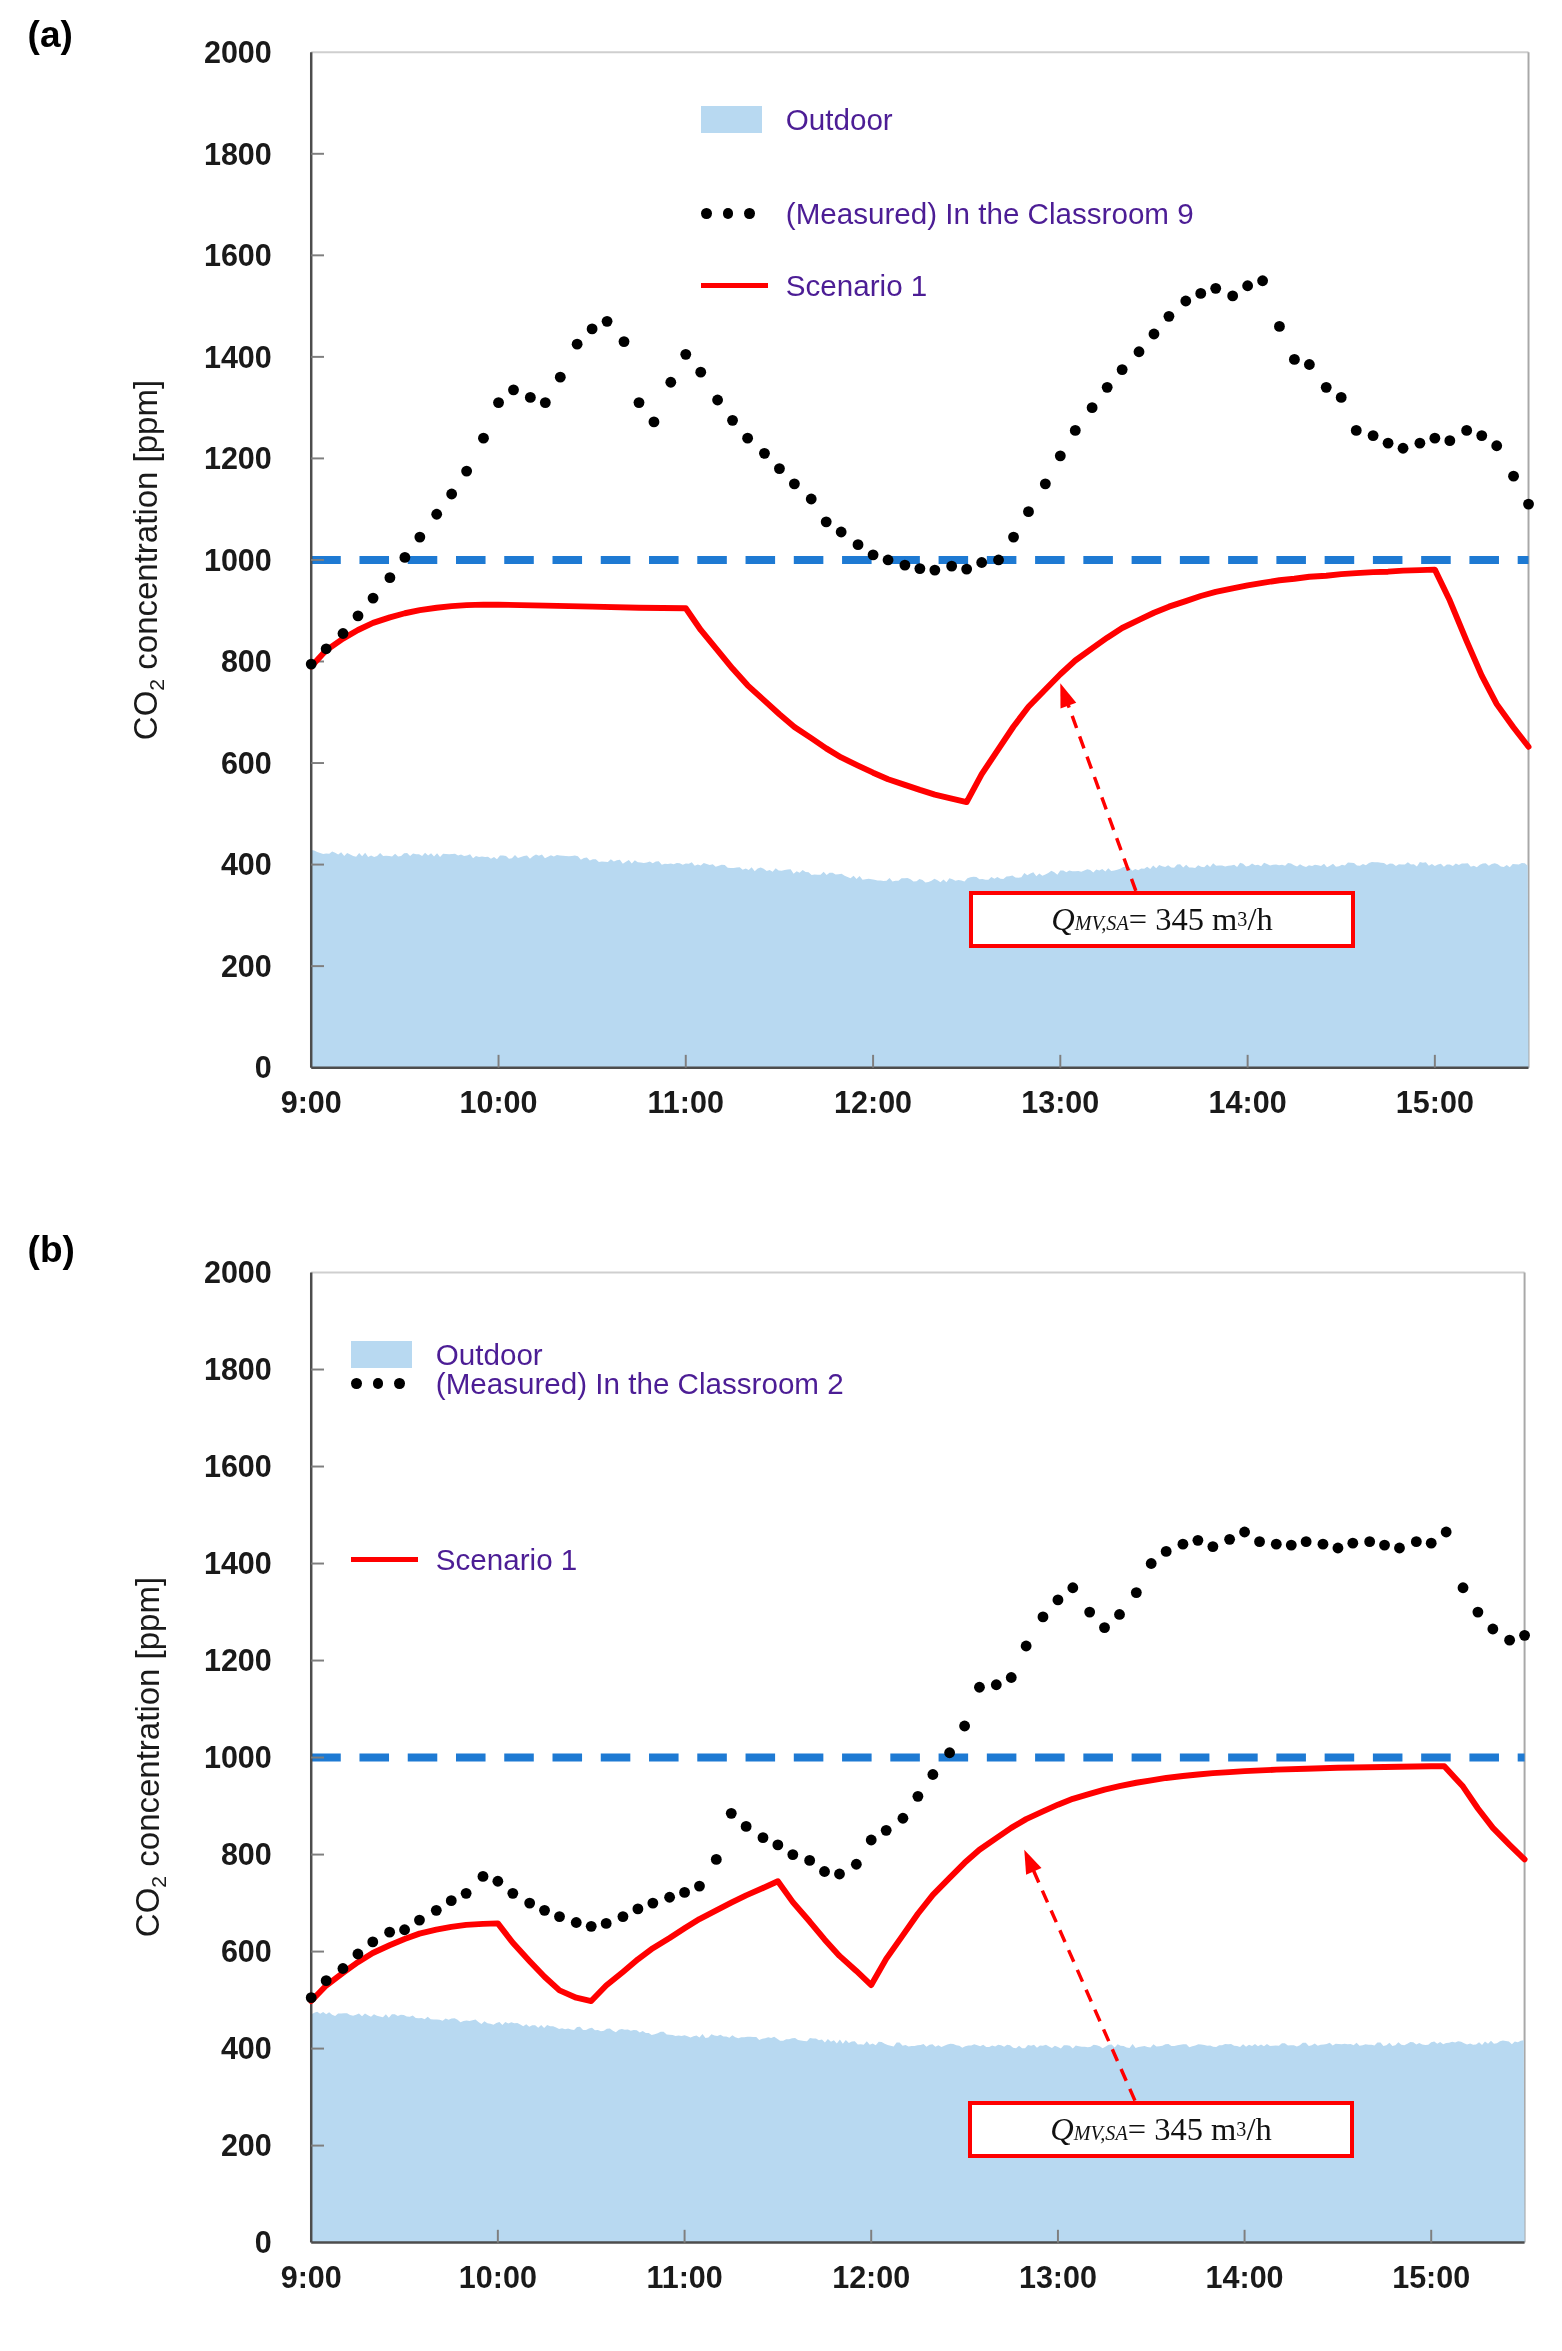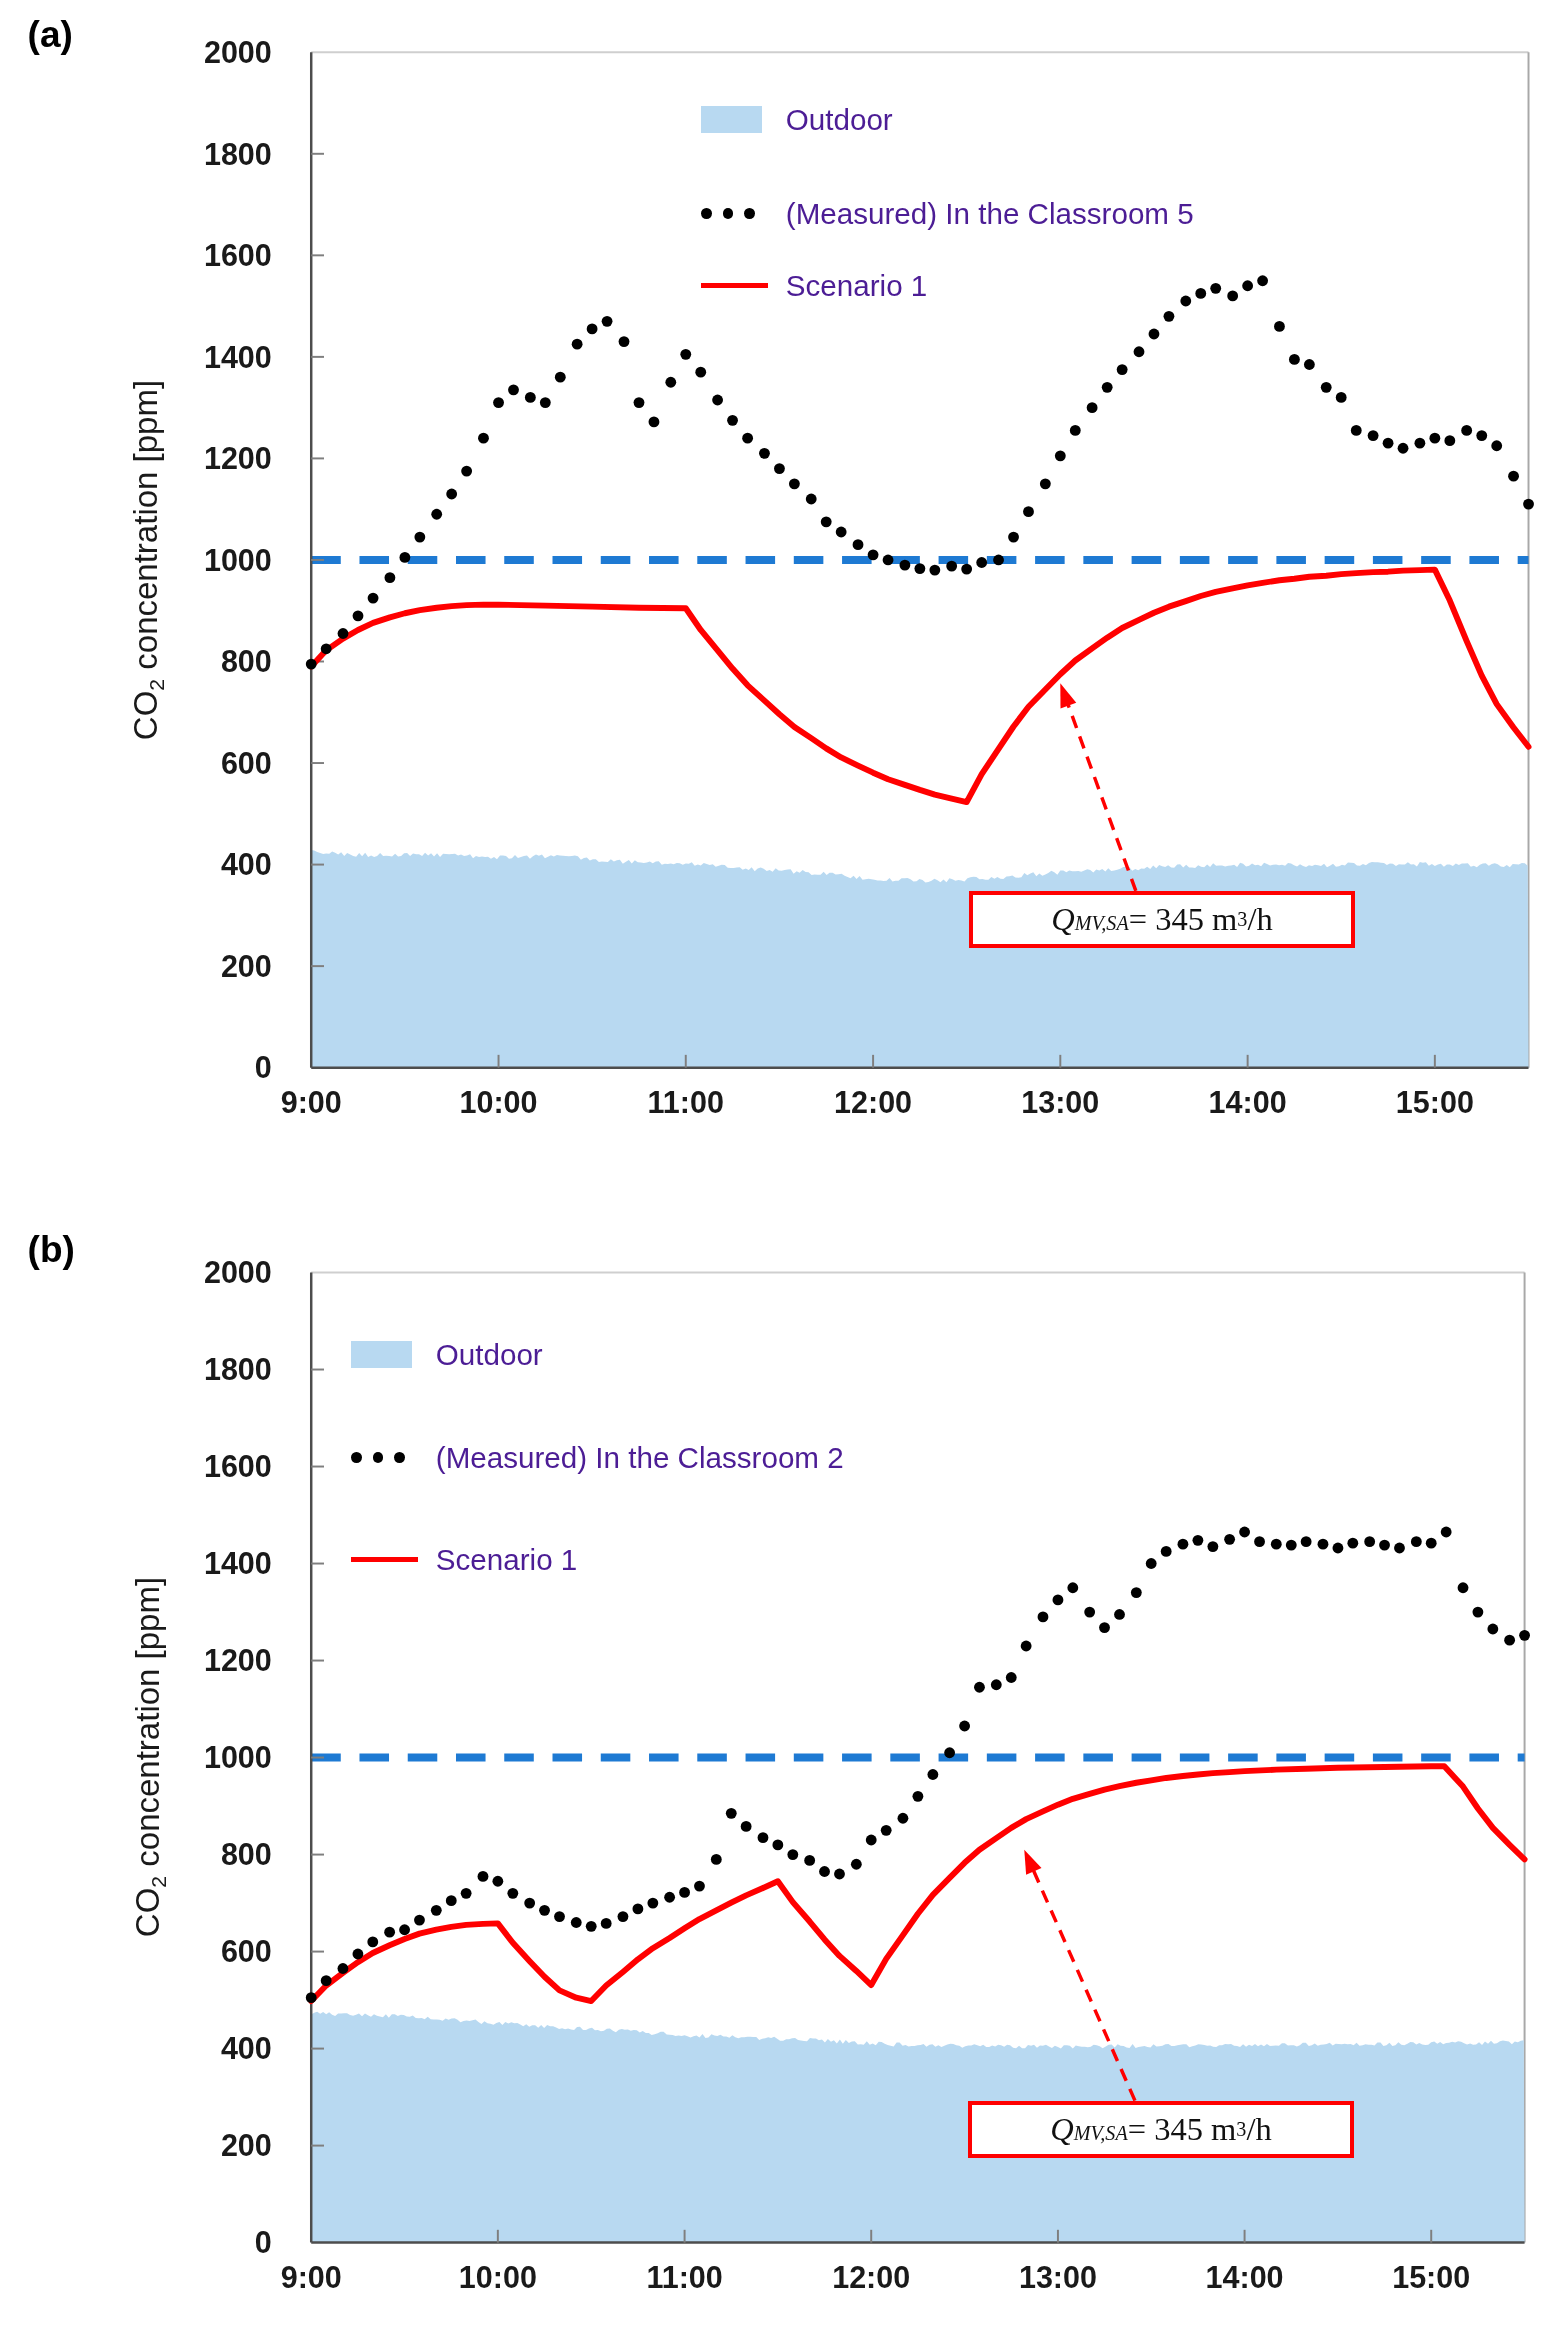--- a/index.html
+++ b/index.html
@@ -295,36 +295,36 @@
         <i class="swatch-area"></i>
       </span>
     <span class="legend-label">Outdoor</span>
   </div>
   <div class="legend-row" style="left:701px;top:191px">
     <span class="legend-marker swatch-dots">
         <i></i>
         <i></i>
         <i></i>
       </span>
-    <span class="legend-label">(Measured) In the Classroom 5</span>
+    <span class="legend-label">(Measured) In the Classroom 9</span>
   </div>
   <div class="legend-row" style="left:701px;top:263px">
     <span class="legend-marker">
         <i class="swatch-line"></i>
       </span>
     <span class="legend-label">Scenario 1</span>
   </div>
 
   <div class="legend-row" style="left:351px;top:1332px">
     <span class="legend-marker">
         <i class="swatch-area"></i>
       </span>
     <span class="legend-label">Outdoor</span>
   </div>
-  <div class="legend-row" style="left:351px;top:1435px">
+  <div class="legend-row" style="left:351px;top:1361px">
     <span class="legend-marker swatch-dots">
         <i></i>
         <i></i>
         <i></i>
       </span>
     <span class="legend-label">(Measured) In the Classroom 2</span>
   </div>
   <div class="legend-row" style="left:351px;top:1537px">
     <span class="legend-marker">
         <i class="swatch-line"></i>

